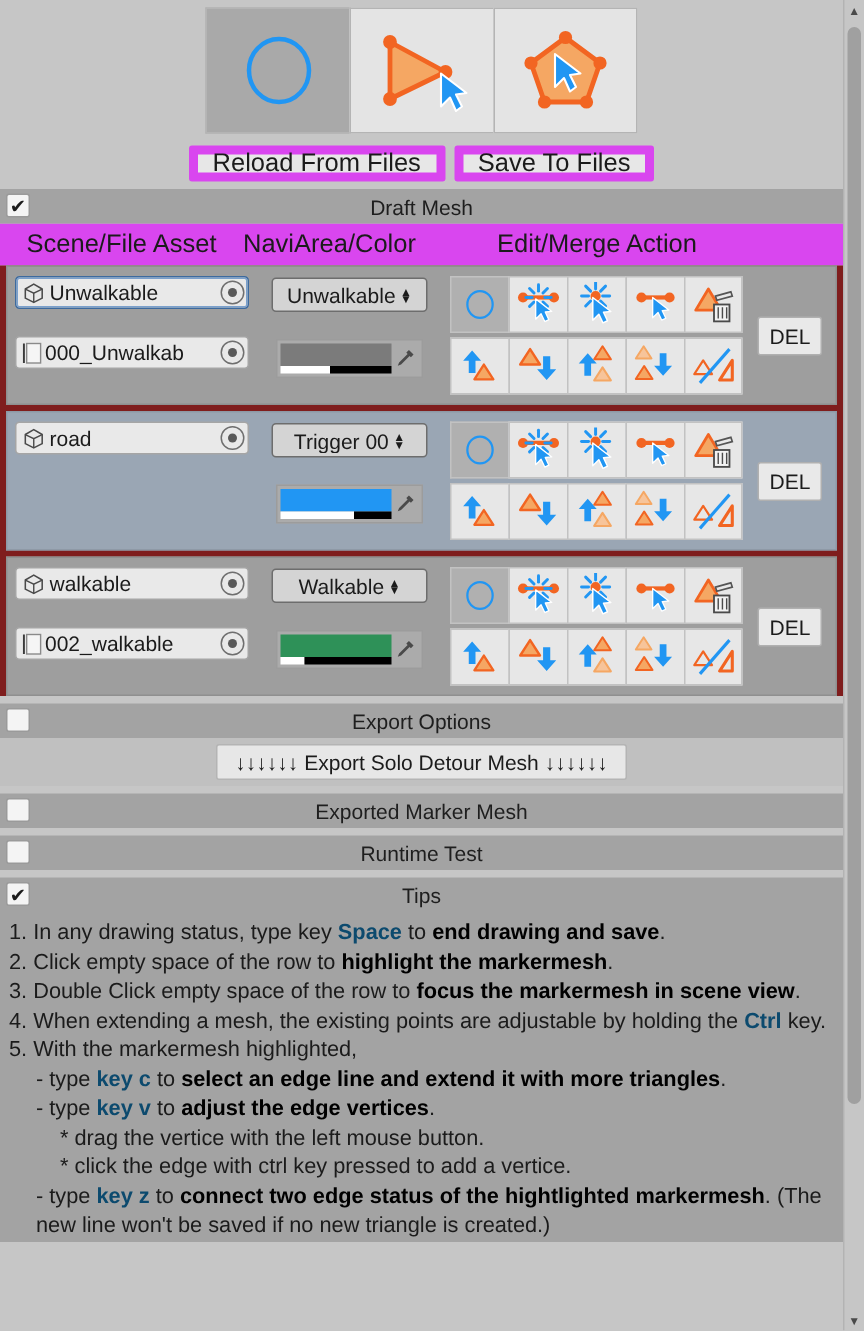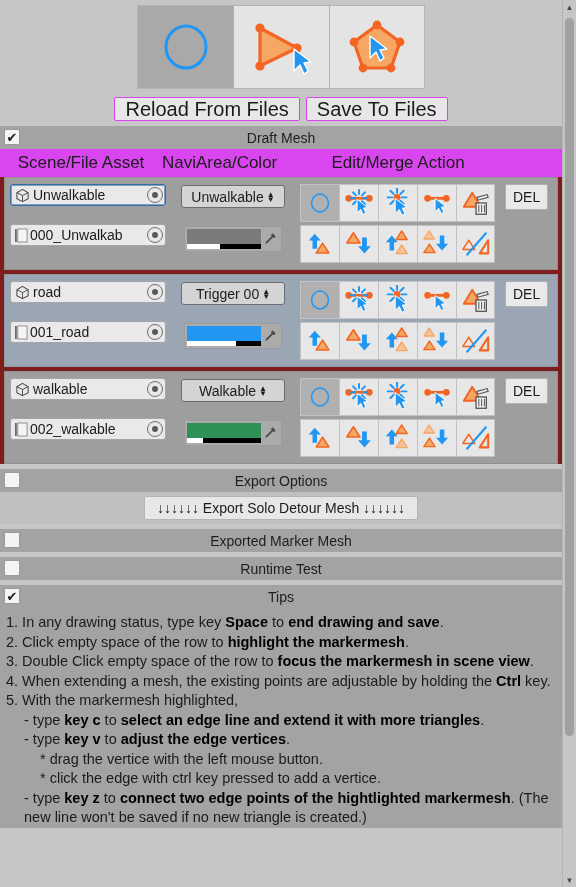--- a/index.html
+++ b/index.html
@@ -20,22 +20,22 @@
     width: 96px; height: 84px; background: #e4e4e4;
     border: 1px solid #b4b4b4; border-right: none;
     display: flex; align-items: center; justify-content: center;
   }
   .modebtn:last-child { border-right: 1px solid #b4b4b4; }
   .modebtn.active { background: #a9a9a9; }
 
   
   .btnrow { display: flex; justify-content: center; gap: 6px; margin-top: 8px; }
   .tbtn {
-    background: #e7e7e7; border: 1px solid #d946ef; border-radius: 2px;
-    padding: 3px 10px; font-size: 20px; color: #1b1b1b; height: 24px;
+    background: #e7e7e7; border: 6px solid #d946ef; border-radius: 2px;
+    padding: 3px 10px; font-size: 17px; color: #1b1b1b; height: 24px;
     display: flex; align-items: center; white-space: nowrap;
   }
 
   
   .sechead {
     position: relative; height: 23px; background: #a3a3a3;
     display: flex; align-items: center; justify-content: center;
     font-size: 14px; color: #1e1e1e; margin-top: 5px;
   }
   .sechead .chk { position: absolute; left: 4px; top: 3px; }
@@ -54,21 +54,21 @@
 
   
   .rows { background: #7f1d1d; padding: 0 4px; }
   .row {
     display: flex; background: #9e9e9e; border: 1px solid #8f8f8f;
     margin-bottom: 4px; padding: 6px 5px; align-items: flex-start;
   }
   .row.selected { background: #9aa6b4; border-color: #8e99a6; }
   .row .left { width: 156px; display: flex; flex-direction: column; gap: 18px; }
   .row .mid { width: 134px; display: flex; flex-direction: column; gap: 18px; align-items: center; padding-top: 1px; }
-  .row .right { flex: 1; display: flex; align-items: flex-start; gap: 6px; }
+  .row .right { flex: 1; display: flex; align-items: center; gap: 6px; }
 
   .objfield {
     height: 22px; background: #e9e9e9; border: 1px solid #a5a5a5; border-radius: 3px;
     display: flex; align-items: center; padding: 0 2px 0 4px; font-size: 14px; overflow: hidden;
   }
   .objfield.focused { border: 1px solid #3d6a9e; box-shadow: 0 0 0 1px #7ba0cc inset; }
   .objfield .nm { flex: 1; white-space: nowrap; overflow: hidden; }
   .objfield .cube { width: 15px; height: 15px; margin-right: 3px; flex: 0 0 auto; }
   .objfield .txtico { width: 13px; height: 15px; margin-right: 2px; flex: 0 0 auto; }
   .dot {
@@ -118,21 +118,21 @@
   .expbtn {
     background: #e7e7e7; border: 1px solid #b4b4b4; border-radius: 2px;
     padding: 3px 12px; font-size: 14px; white-space: nowrap;
   }
 
   
   .tips { background: #a3a3a3; padding: 5px 6px 0 6px; font-size: 14.5px; line-height: 19.5px; }
   .tips .ln { white-space: normal; }
   .tips .ind1 { padding-left: 18px; }
   .tips .ind2 { padding-left: 34px; }
-  .k { color: #000000; font-weight: bold; }
+  .k { color: #0c4a6e; font-weight: bold; }
   .o { color: #000000; font-weight: bold; }
 
   
   .scrollbar {
     position: absolute; right: 0; top: 0; width: 14px; height: 887px; background: #c6c6c6;
     border-left: 1px solid #b3b3b3;
   }
   .sb-arrow { height: 14px; display: flex; align-items: center; justify-content: center; font-size: 8px; color: #4a4a4a; }
   .sb-track { position: absolute; top: 14px; bottom: 14px; left: 2px; right: 2px; }
   .sb-thumb { position: absolute; top: 4px; height: 718px; left: 0; right: 0; background: #a0a0a0; border-radius: 5px; }
@@ -327,28 +327,20 @@
         <div class="row selected">
           <div class="left">
             <div class="objfield">
               <svg class="cube" viewBox="0 0 16 16">
                 <path d="M8,1.5 L14,5 L14,11.5 L8,14.5 L2,11.5 L2,5 Z" fill="none" stroke="#4a4a4a" stroke-width="1.1" stroke-linejoin="round"></path>
                 <path d="M2,5 L8,8 L14,5 M8,8 L8,14.5" fill="none" stroke="#4a4a4a" stroke-width="1"></path>
               </svg>
               <span class="nm">road</span>
               <span class="dot"></span>
             </div>
-            <div class="objfield">
-              <svg class="txtico" viewBox="0 0 14 16">
-                <rect x="3" y="1" width="10" height="14" fill="#f5f5f5" stroke="#8a8a8a" stroke-width="1"></rect>
-                <line x1="1" y1="1" x2="1" y2="15" stroke="#3a3a3a" stroke-width="1.4"></line>
-              </svg>
-              <span class="nm">001_road</span>
-              <span class="dot"></span>
-            </div>
           </div>
           <div class="mid">
             <div class="dropdown">
               <span class="lbl">Trigger 00</span>
               <span class="updown">▲<br>▼</span>
             </div>
             <div class="colorwrap">
               <div class="swatch">
                 <div class="main" style="background:#2196f3"></div>
                 <div class="alpha">
@@ -621,21 +613,21 @@
     <div class="tips" id="tips-body">
         <div class="ln"><span>1. In any drawing status, type key </span><span class="k">Space</span><span> to </span><span class="o">end drawing and save</span><span>.</span></div>
         <div class="ln"><span>2. Click empty space of the row to </span><span class="o">highlight the markermesh</span><span>.</span></div>
         <div class="ln"><span>3. Double Click empty space of the row to </span><span class="o">focus the markermesh in scene view</span><span>.</span></div>
         <div class="ln"><span>4. When extending a mesh, the existing points are adjustable by holding the </span><span class="k">Ctrl</span><span> key.</span></div>
         <div class="ln"><span>5. With the markermesh highlighted,</span></div>
         <div class="ln ind1"><span>- type </span><span class="k">key c</span><span> to </span><span class="o">select an edge line and extend it with more triangles</span><span>.</span></div>
         <div class="ln ind1"><span>- type </span><span class="k">key v</span><span> to </span><span class="o">adjust the edge vertices</span><span>.</span></div>
         <div class="ln ind2"><span>* drag the vertice with the left mouse button.</span></div>
         <div class="ln ind2"><span>* click the edge with ctrl key pressed to add a vertice.</span></div>
-        <div class="ln ind1"><span>- type </span><span class="k">key z</span><span> to </span><span class="o">connect two edge points of the hightlighted markermesh</span><span>. (The new line won't be saved if no new triangle is created.)</span></div>
+        <div class="ln ind1"><span>- type </span><span class="k">key z</span><span> to </span><span class="o">connect two edge status of the hightlighted markermesh</span><span>. (The new line won't be saved if no new triangle is created.)</span></div>
       </div>
   </div>
 
   <div class="scrollbar">
     <div class="sb-arrow">▲</div>
     <div class="sb-track">
       <div class="sb-thumb"></div>
     </div>
     <div class="sb-arrow sb-bot">▼</div>
   </div>

